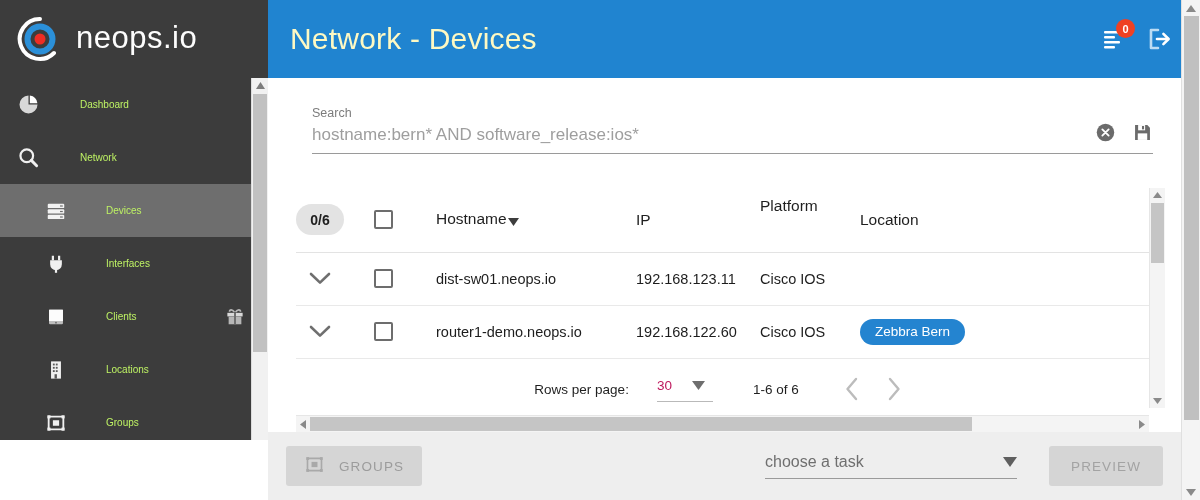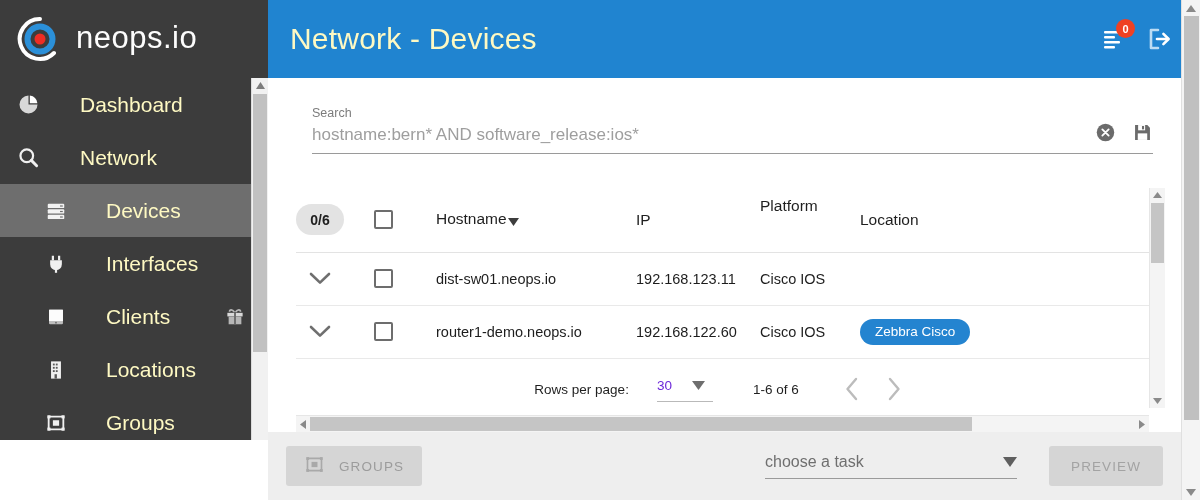--- a/index.html
+++ b/index.html
@@ -19,21 +19,21 @@
     height: 78px; display: flex; align-items: center; padding-left: 16px; gap: 12px;
   }
   .logo-mark { width: 48px; height: 48px; position: relative; flex: 0 0 48px; }
   .brand-text {
     color: #fdfdfd; font-size: 31px; letter-spacing: .5px; font-weight: 400;
     line-height: 1; padding-bottom: 4px;
   }
   .nav { position: relative; }
   .nav-item {
     height: 53px; display: flex; align-items: center; cursor: pointer;
-    color: #fef9c3; font-size: 21px;
+    color: #bef264; font-size: 10px;
   }
   .nav-item.level1 .nav-icon { width: 56px; display: flex; justify-content: center; }
   .nav-item.level1 .nav-label { padding-left: 24px; }
   .nav-item.level2 { padding-left: 28px; }
   .nav-item.level2 .nav-icon { width: 56px; display: flex; justify-content: center; }
   .nav-item.level2 .nav-label { padding-left: 22px; }
   .nav-item.active { background: #6e6e6e; }
   .nav-extra { margin-left: auto; margin-right: 22px; display: flex; align-items: center; }
   .nav-icon svg { display: block; }
 
@@ -145,21 +145,21 @@
   
   .paginator {
     position: absolute; left: 0; right: 16px; bottom: 12px; height: 62px;
     display: flex; align-items: center; justify-content: center; gap: 0; padding-right: 10px;
   }
   .pg-label { font-size: 13.5px; color: #1f1f1f; }
   .pg-select {
     margin-left: 28px; display: flex; align-items: center; gap: 20px;
     border-bottom: 1px solid #b9b9b9; padding-bottom: 7px; min-width: 56px; cursor: pointer;
   }
-  .pg-value { font-size: 13.5px; color: #6d28d9; }
+  .pg-value { font-size: 13.5px; color: #be185d; }
   .pg-range { margin-left: 40px; font-size: 13.5px; color: #1f1f1f; }
   .pg-nav { margin-left: 46px; display: flex; align-items: center; gap: 28px; }
   .pg-btn { cursor: pointer; display: flex; }
 
   
   .bottombar {
     position: absolute; left: 0; right: 19px; bottom: 0; height: 68px;
     background: #eeeeee; display: flex; align-items: center; padding: 0 18px;
   }
   .btn-groups {
@@ -457,21 +457,21 @@
                 <td>
                   <span class="cell-text">router1-demo.neops.io</span>
                 </td>
                 <td>
                   <span class="cell-text">192.168.122.60</span>
                 </td>
                 <td>
                   <span class="cell-text">Cisco IOS</span>
                 </td>
                 <td>
-                  <span class="loc-pill">Zebbra Cisco</span>
+                  <span class="loc-pill">Zebbra Bern</span>
                 </td>
               </tr>
             </tbody>
           </table>
         </div>
 
         <div class="tv-scroll">
           <div class="tv-arrow up">
             <svg width="9" height="6" viewBox="0 0 9 6">
                 <path d="M4.5 0 L9 6 H0 Z" fill="#8a8a8a"></path>

